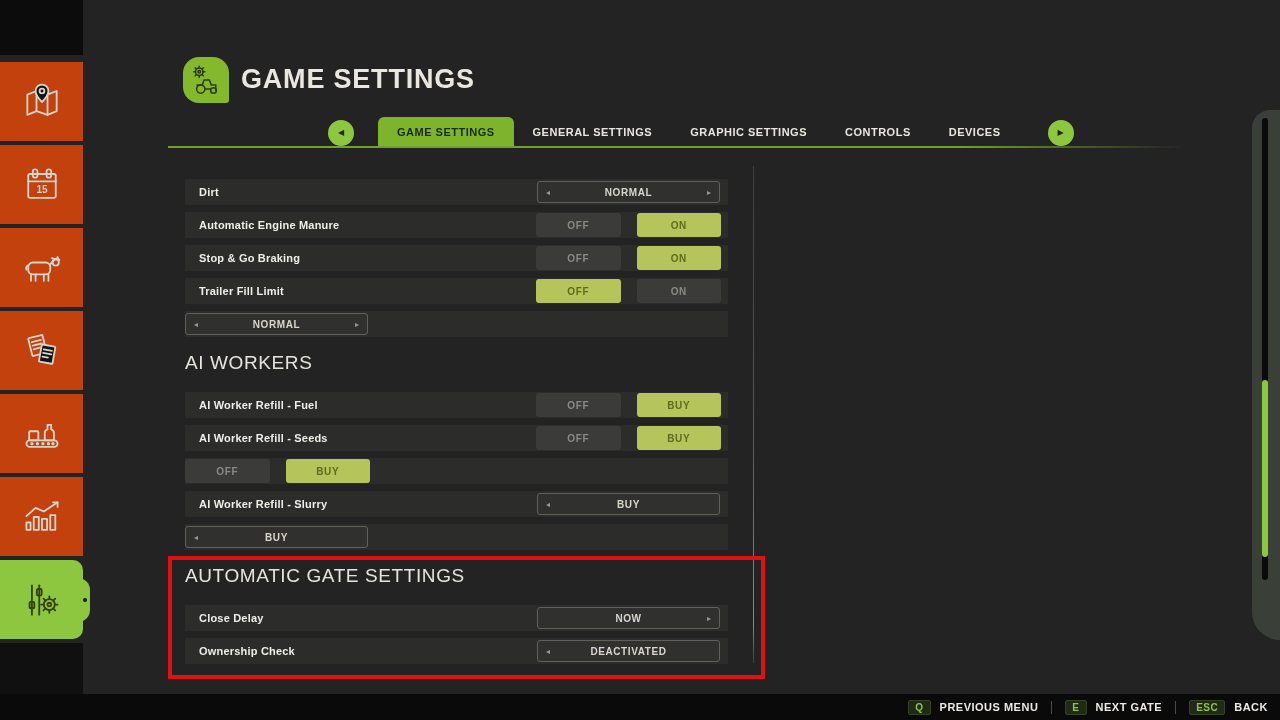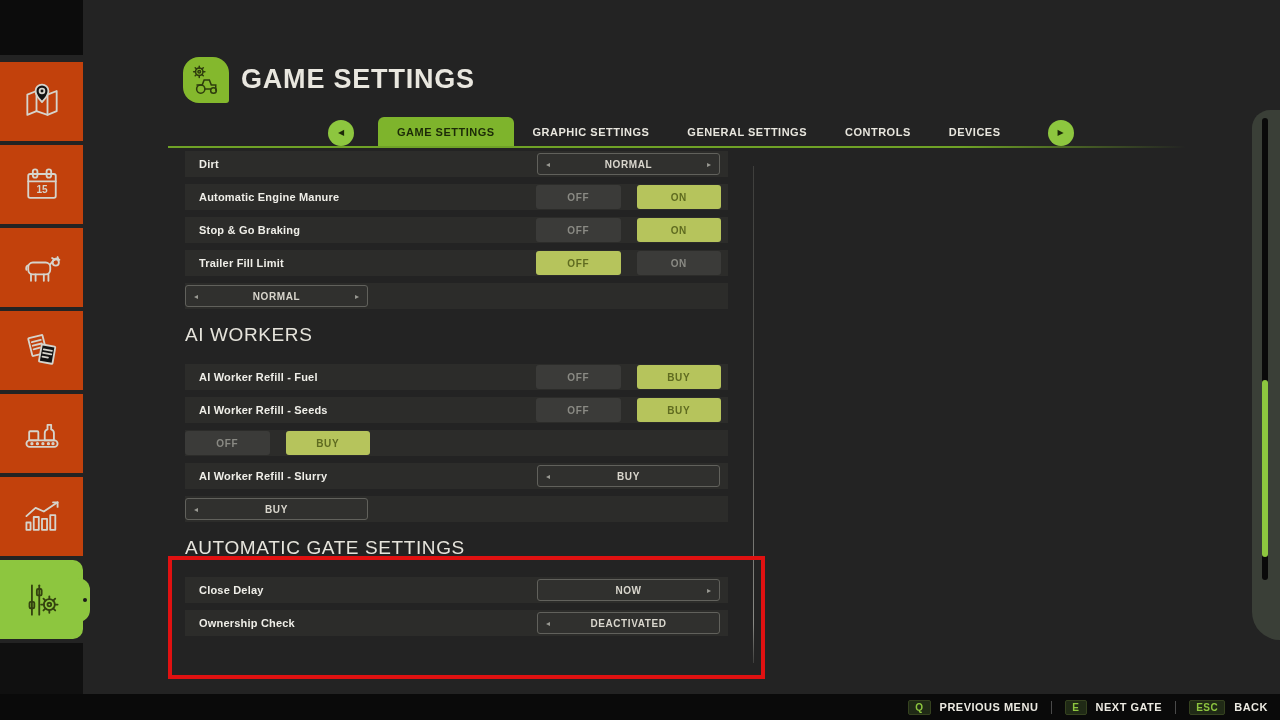--- a/index.html
+++ b/index.html
@@ -35,21 +35,21 @@
           display:flex; align-items:center; justify-content:center; font-size:8px; cursor:pointer; flex:0 0 auto; }
   .nav-circle.left { margin-right:24px; }
   .nav-circle.right { margin-left:28px; }
   .tab { height:31px; line-height:31px; padding:0 19px; font-size:11px; font-weight:bold;
           letter-spacing:0.5px; color:#e8e6de; cursor:pointer; white-space:nowrap; }
   .tab.active { background:#7eb42c; color:#1c2a08; border-radius:6px 6px 0 0; align-self:flex-end; }
   .tab-underline { position:absolute; left:168px; top:146px; width:1018px; height:2px;
           background:linear-gradient(to right,#6fa226 0%,#6fa226 78%,rgba(111,162,38,0) 100%); }
 
   
-  .list { position:absolute; left:185px; top:151px; width:543px; }
+  .list { position:absolute; left:185px; top:179px; width:543px; }
   .row { height:26px; margin-bottom:7px; background:#2c2c2a; display:flex; align-items:center; }
   .row-label { flex:1; padding-left:14px; font-size:11px; font-weight:bold; color:#efeee8; letter-spacing:0.2px; }
   .section-heading { margin:12px 0 15px 0; height:28px; line-height:28px; font-size:19px;
           font-weight:400; color:#e6e4dc; letter-spacing:0.6px; }
 
   .toggle { width:185px; height:24px; margin-right:7px; display:flex; gap:16px; }
   .opt { flex:1; display:flex; align-items:center; justify-content:center; background:#3b3b39;
          color:#8a8a84; font-size:10px; font-weight:bold; letter-spacing:0.6px; border-radius:3px; cursor:pointer; }
   .opt.on { background:#b6c45c; color:#5f6b20; }
 
@@ -180,22 +180,22 @@
       <path d="M22.5 36 h7.5 M12 30.5 h7 l2.5 -6.5 h7 l2.5 6.5 h6 v7"></path>
     </svg>
   </div>
   <div class="page-title">GAME SETTINGS</div>
 
   <div class="tabbar">
     <div class="nav-circle left">
       <span>◀</span>
     </div>
     <div class="tab active">GAME SETTINGS</div>
+    <div class="tab">GENERAL SETTINGS</div>
     <div class="tab">GRAPHIC SETTINGS</div>
-    <div class="tab">GENERAL SETTINGS</div>
     <div class="tab">CONTROLS</div>
     <div class="tab">DEVICES</div>
     <div class="nav-circle right">
       <span>▶</span>
     </div>
   </div>
   <div class="tab-underline"></div>
 
   <div class="list">
 

